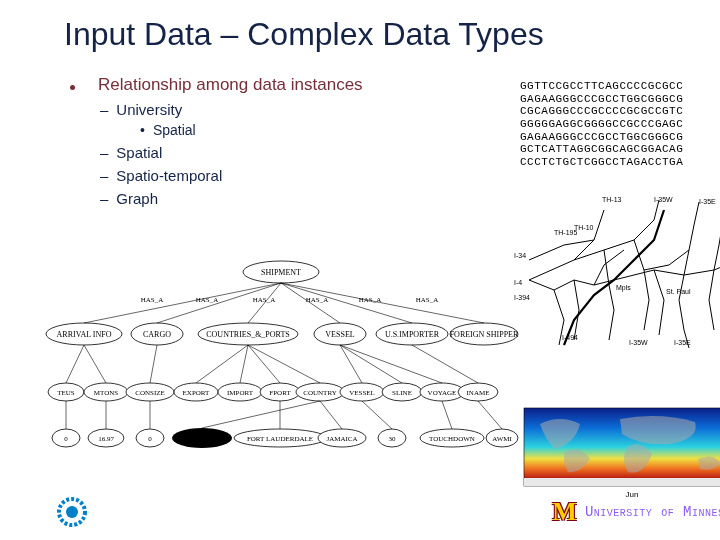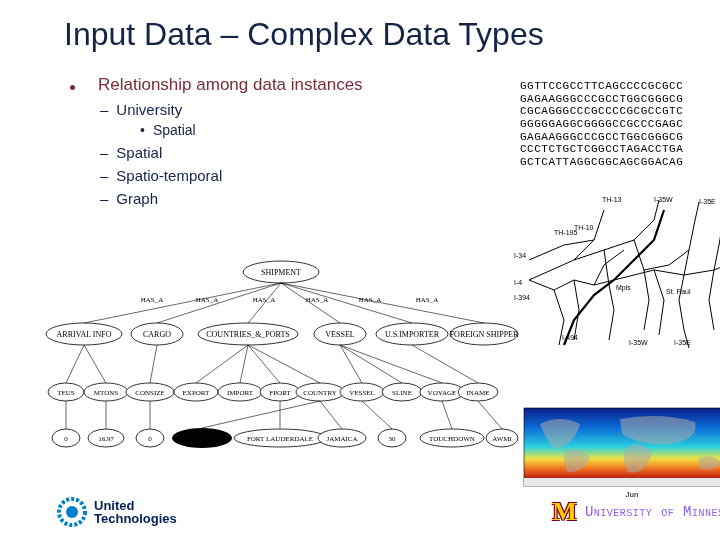--- a/index.html
+++ b/index.html
@@ -63,22 +63,22 @@
     <span class="dash">–</span>
     <span>Graph</span>
   </div>
 
   <div class="sequence-block">
     <div>GGTTCCGCCTTCAGCCCCGCGCC</div>
     <div>GAGAAGGGCCCGCCTGGCGGGCG</div>
     <div>CGCAGGGCCCGCCCCGCGCCGTC</div>
     <div>GGGGGAGGCGGGGCCGCCCGAGC</div>
     <div>GAGAAGGGCCCGCCTGGCGGGCG</div>
+    <div>GCTCATTAGGCGGCAGCGGACAG</div>
     <div>CCCTCTGCTCGGCCTAGACCTGA</div>
-    <div>GCTCATTAGGCGGCAGCGGACAG</div>
   </div>
 
   <div class="roadmap">
     <svg viewBox="0 0 230 160">
       <g stroke="#000" stroke-width="1" fill="none">
         <path d="M15 90 L60 70 L80 50 L90 20"></path>
         <path d="M15 90 L40 100 L60 90 L80 95 L100 90"></path>
         <path d="M60 70 L90 60 L120 50 L140 30 L145 10"></path>
         <path d="M100 90 L120 85 L140 80 L170 85 L200 80 L225 70"></path>
         <path d="M120 50 L130 80 L135 110 L130 140"></path>
@@ -240,24 +240,20 @@
   </div>
 
   <div class="footer">
     <div class="ut-logo">
       <div class="ut-icon">
         <svg viewBox="0 0 32 32">
           <circle cx="16" cy="16" r="13" fill="none" stroke="#0080c8" stroke-width="4" stroke-dasharray="3 2"></circle>
           <circle cx="16" cy="16" r="6" fill="#0080c8"></circle>
         </svg>
       </div>
-      <div>
-        <div class="ut-text1">United</div>
-        <div class="ut-text2">Technologies</div>
-      </div>
     </div>
     <div class="umn-logo">
       <span class="umn-m">M</span>
       <span class="umn-text">University of Minnesota</span>
     </div>
   </div>
 
 </div>
 
 </body></html>

